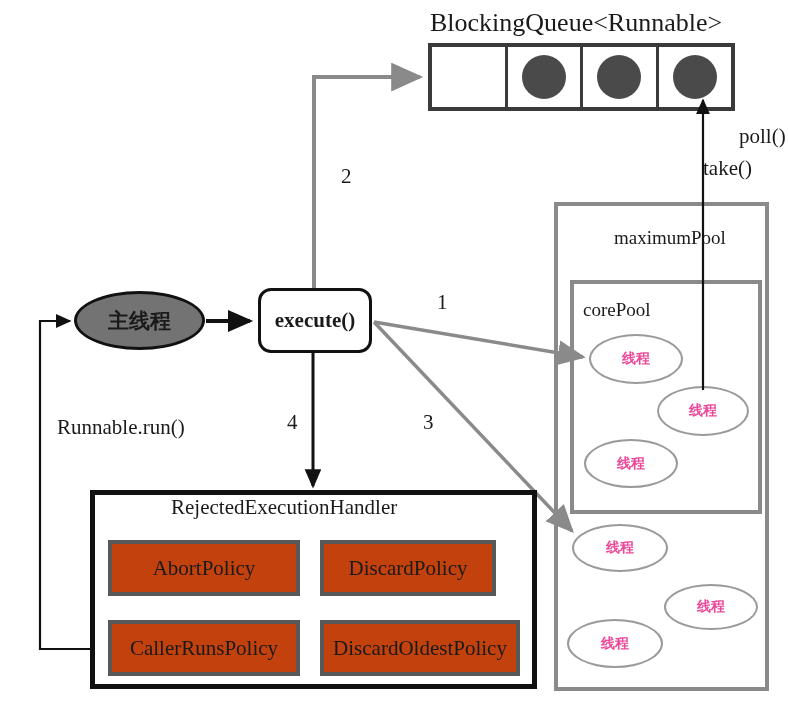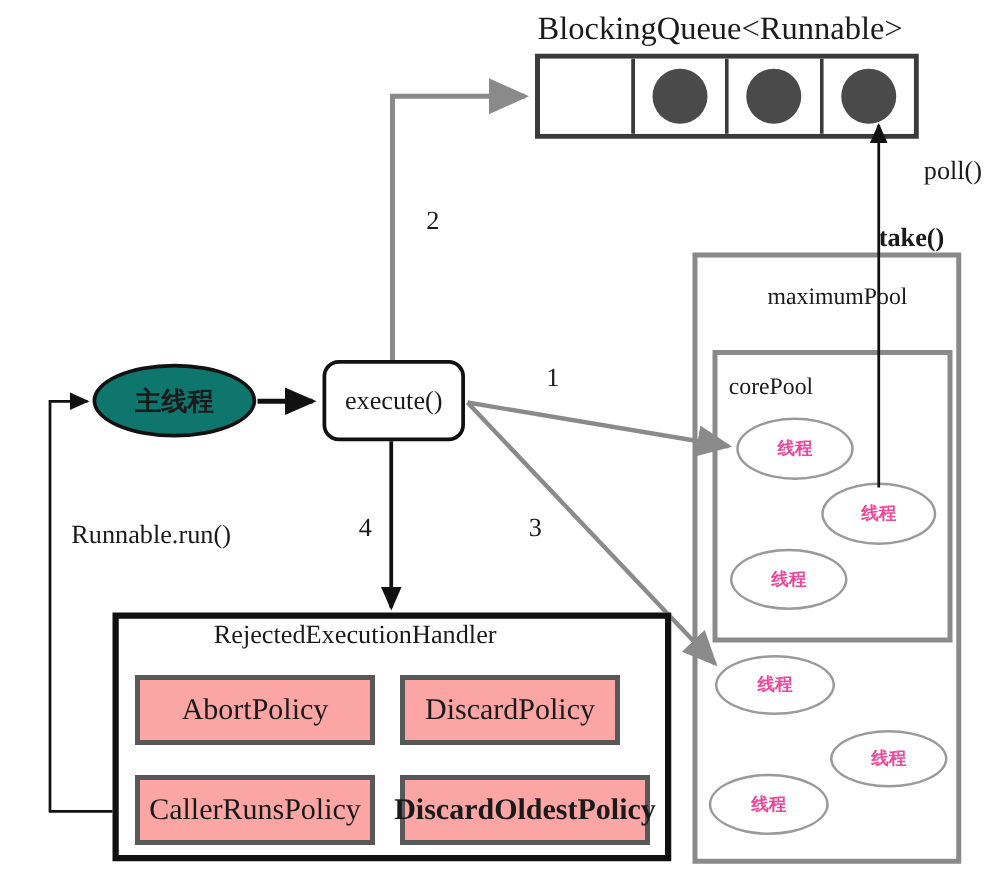--- a/index.html
+++ b/index.html
@@ -66,36 +66,37 @@
   #main-thread {
     left: 74px; top: 291px;
     width: 131px; height: 59px;
     border: 3px solid #111111;
     border-radius: 50%;
     box-sizing: border-box;
     display: flex;
     align-items: center;
     justify-content: center;
     font-size: 21px;
-    background: #0f766e;
+    background: #737373;
   }
 
   
   #execute-box {
     left: 258px; top: 288px;
     width: 114px; height: 65px;
     border: 3px solid #111111;
     border-radius: 13px;
     box-sizing: border-box;
     display: flex;
     align-items: center;
     justify-content: center;
     font-size: 21px;
     background: #ffffff;
     z-index: 5;
+    font-weight: bold;
   }
 
   
   #maximum-pool {
     left: 554px; top: 202px;
     width: 215px; height: 489px;
     border: 4px solid #8a8a8a;
     box-sizing: border-box;
     background: transparent;
   }
@@ -142,33 +143,33 @@
     font-size: 21px;
     z-index: 6;
   }
   .policy-box {
     position: absolute;
     border: 4px solid #585858;
     box-sizing: border-box;
     display: flex;
     align-items: center;
     justify-content: center;
-    font-size: 24px;
-    background: #fca5a5;
+    font-size: 21px;
+    background: #c2410c;
     z-index: 6;
   }
 
   
   .step-num { font-size: 21px; }
   #label-1 { left: 437px; top: 292px; }
   #label-2 { left: 341px; top: 166px; }
   #label-3 { left: 423px; top: 412px; }
   #label-4 { left: 287px; top: 412px; }
   #label-poll { left: 703px; top: 126px; font-size: 21px; padding-left: 36px; }
-  #label-take { left: 703px; top: 180px; font-size: 21px; font-weight: bold; }
+  #label-take { left: 703px; top: 158px; font-size: 21px; }
   #label-runnable { left: 57px; top: 407px; font-size: 21px; margin-top: 10px; }
 
   
   #wires {
     position: absolute;
     left: 0; top: 0;
     width: 789px; height: 709px;
     pointer-events: none;
     z-index: 3;
   }
@@ -252,21 +253,21 @@
   <div class="thread-ellipse cjk" style="left:572px;top:524px;width:96px;height:48px;">线程</div>
   <div class="thread-ellipse cjk" style="left:664px;top:584px;width:94px;height:46px;">线程</div>
   <div class="thread-ellipse cjk" style="left:567px;top:619px;width:96px;height:49px;">线程</div>
 
   <div class="abs" id="handler-box"></div>
   <div class="lbl" id="handler-title">RejectedExecutionHandler</div>
 
   <div class="policy-box" style="left:108px;top:540px;width:192px;height:56px;">AbortPolicy</div>
   <div class="policy-box" style="left:320px;top:540px;width:176px;height:56px;">DiscardPolicy</div>
   <div class="policy-box" style="left:108px;top:620px;width:192px;height:56px;">CallerRunsPolicy</div>
-  <div class="policy-box" style="left:320px;top:620px;width:200px;height:56px;font-weight:bold;">DiscardOldestPolicy</div>
+  <div class="policy-box" style="left:320px;top:620px;width:200px;height:56px;">DiscardOldestPolicy</div>
 
   <div class="lbl step-num" id="label-1">1</div>
   <div class="lbl step-num" id="label-2">2</div>
   <div class="lbl step-num" id="label-3">3</div>
   <div class="lbl step-num" id="label-4">4</div>
   <div class="lbl" id="label-poll">poll()</div>
   <div class="lbl" id="label-take">take()</div>
   <div class="lbl" id="label-runnable">Runnable.run()</div>
 
 </div>

